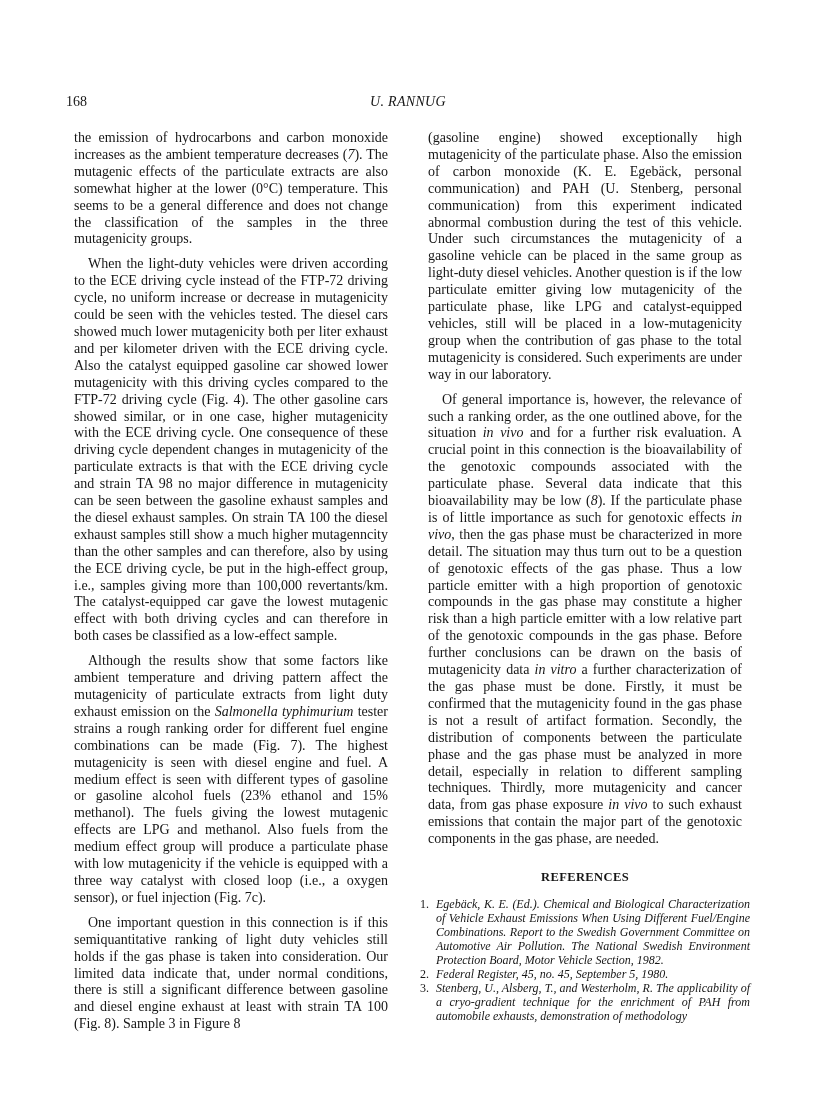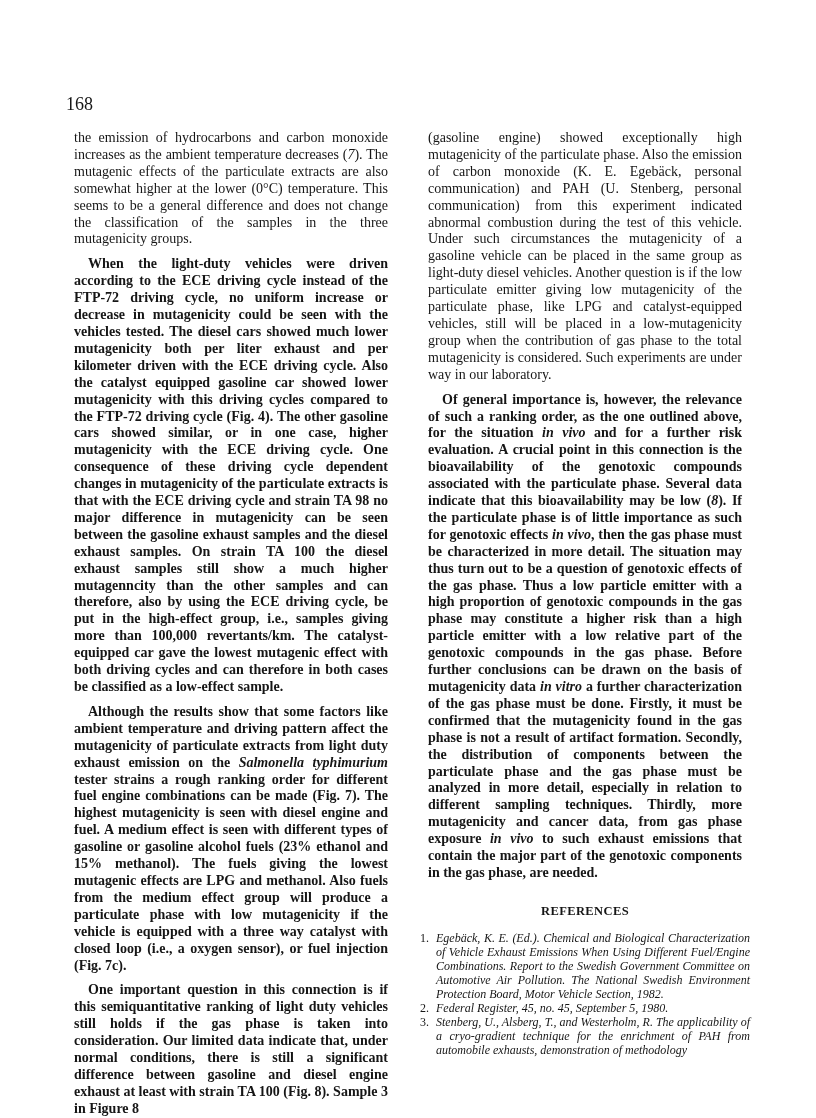--- a/index.html
+++ b/index.html
@@ -19,21 +19,21 @@
     height: 1118px;
     box-sizing: border-box;
     padding: 94px 66px 0 66px;
     overflow: hidden;
     background: #ffffff;
   }
   .page-header {
     position: relative;
     height: 18px;
     margin-bottom: 10px;
-    font-size: 18px;
+    font-size: 14px;
   }
   .page-number {
     position: absolute;
     left: 0;
     top: 0;
   }
   .running-head {
     position: absolute;
     left: 0;
     right: 0;
@@ -50,21 +50,20 @@
     width: 330px;
     font-size: 14px;
     line-height: 16.9px;
     text-align: justify;
   }
   p.para {
     margin: 8px;
   }
   p.para.indent {
     text-indent: 14px;
-    font-weight: bold;
   }
   .ref-heading {
     font-size: 12.5px;
     font-weight: bold;
     text-align: center;
     letter-spacing: 0.4px;
     margin: 21px 0 11px 0;
   }
   .ref-list {
     list-style: none;
@@ -90,20 +89,21 @@
     font-style: italic;
   }
 </style>
 </head>
 <body>
 
 <div class="page">
 
   <header class="page-header">
     <span class="page-number">168</span>
+    <span class="running-head">U. RANNUG</span>
   </header>
 
   <main class="columns">
 
     <section class="column" id="left-paragraphs">
         <p class="para">the emission of hydrocarbons and carbon monoxide increases as the ambient temperature decreases (<i>7</i>). The mutagenic effects of the particulate extracts are also somewhat higher at the lower (0°C) temperature. This seems to be a general difference and does not change the classification of the samples in the three mutagenicity groups.</p>
         <p class="para indent">When the light-duty vehicles were driven according to the ECE driving cycle instead of the FTP-72 driving cycle, no uniform increase or decrease in mutagenicity could be seen with the vehicles tested. The diesel cars showed much lower mutagenicity both per liter exhaust and per kilometer driven with the ECE driving cycle. Also the catalyst equipped gasoline car showed lower mutagenicity with this driving cycles compared to the FTP-72 driving cycle (Fig. 4). The other gasoline cars showed similar, or in one case, higher mutagenicity with the ECE driving cycle. One consequence of these driving cycle dependent changes in mutagenicity of the particulate extracts is that with the ECE driving cycle and strain TA 98 no major difference in mutagenicity can be seen between the gasoline exhaust samples and the diesel exhaust samples. On strain TA 100 the diesel exhaust samples still show a much higher mutagenncity than the other samples and can therefore, also by using the ECE driving cycle, be put in the high-effect group, i.e., samples giving more than 100,000 revertants/km. The catalyst-equipped car gave the lowest mutagenic effect with both driving cycles and can therefore in both cases be classified as a low-effect sample.</p>
         <p class="para indent">Although the results show that some factors like ambient temperature and driving pattern affect the mutagenicity of particulate extracts from light duty exhaust emission on the <i>Salmonella typhimurium</i> tester strains a rough ranking order for different fuel engine combinations can be made (Fig. 7). The highest mutagenicity is seen with diesel engine and fuel. A medium effect is seen with different types of gasoline or gasoline alcohol fuels (23% ethanol and 15% methanol). The fuels giving the lowest mutagenic effects are LPG and methanol. Also fuels from the medium effect group will produce a particulate phase with low mutagenicity if the vehicle is equipped with a three way catalyst with closed loop (i.e., a oxygen sensor), or fuel injection (Fig. 7c).</p>
         <p class="para indent">One important question in this connection is if this semiquantitative ranking of light duty vehicles still holds if the gas phase is taken into consideration. Our limited data indicate that, under normal conditions, there is still a significant difference between gasoline and diesel engine exhaust at least with strain TA 100 (Fig. 8). Sample 3 in Figure 8</p>
       </section>

